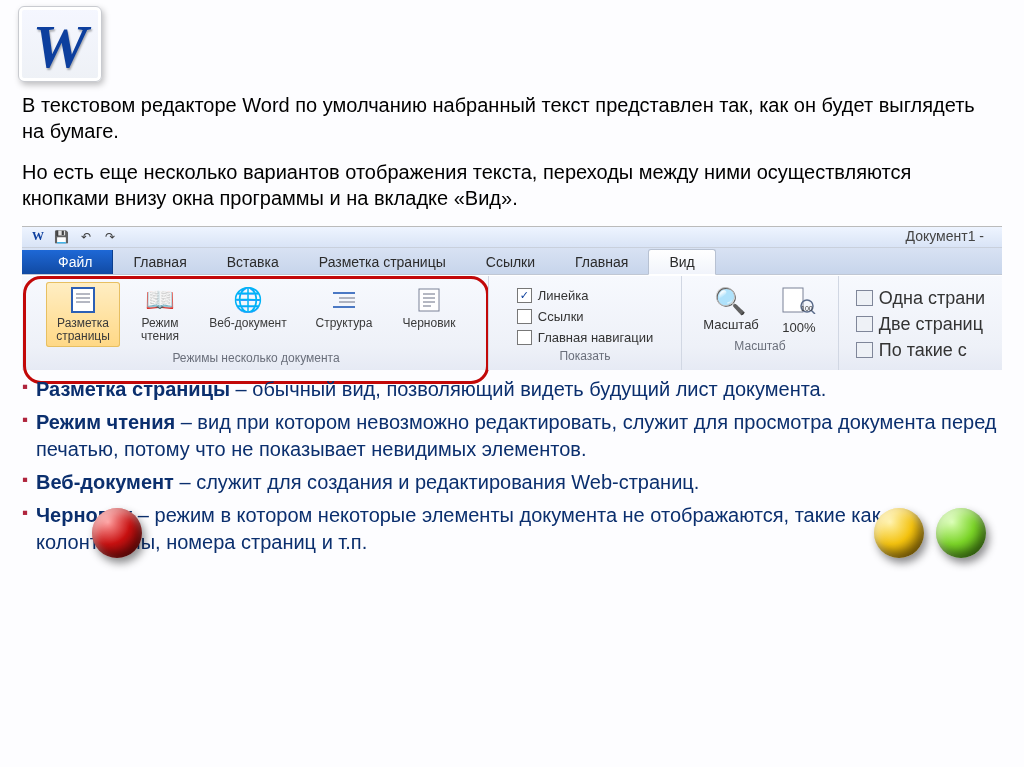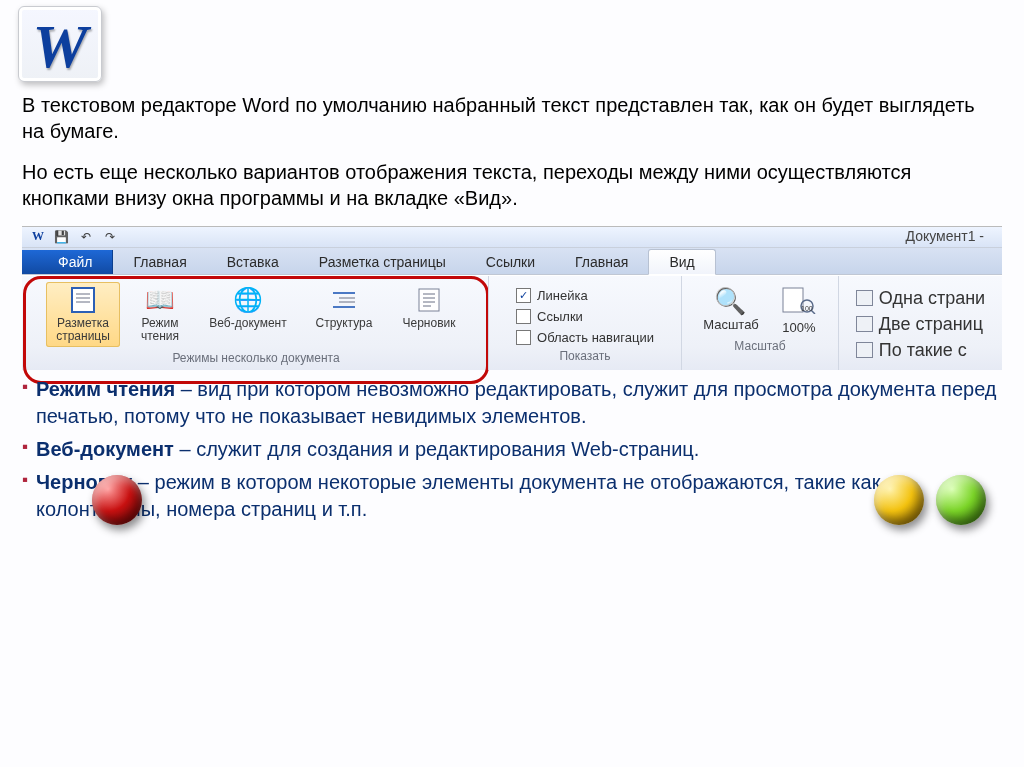--- a/index.html
+++ b/index.html
@@ -370,21 +370,21 @@
           <div class="chk-row">
             <span class="chk-box">✓</span>
             <span>Линейка</span>
           </div>
           <div class="chk-row">
             <span class="chk-box"></span>
             <span>Ссылки</span>
           </div>
           <div class="chk-row">
             <span class="chk-box"></span>
-            <span>Область навигации</span>
+            <span>Главная навигации</span>
           </div>
         </div>
         <div class="group-label">Показать</div>
       </div>
 
       <div class="group" style="width:140px;">
         <div class="group-inner">
           <div class="zoom-col">
             <span class="mag">🔍</span>
             <span>Масштаб</span>
@@ -420,20 +420,21 @@
           </div>
         </div>
         <div class="group-label" style="text-align:left;"> </div>
       </div>
 
     </div>
   </div>
 
 
   <ul class="bul">
+    <li><b>Разметка страницы</b><span> – обычный вид, позволяющий видеть будущий лист документа.</span></li>
     <li><b>Режим чтения</b><span> – вид при котором невозможно редактировать, служит для просмотра документа перед печатью, потому что не показывает невидимых элементов.</span></li>
     <li><b>Веб-документ</b><span> – служит для создания и редактирования Web-страниц.</span></li>
     <li><b>Черновик</b><span> – режим в котором некоторые элементы документа не отображаются, такие как колонтитулы, номера страниц и т.п.</span></li>
   </ul>
 
   <div class="ctrl-row">
     <div class="knob red"></div>
     <div class="knob amber"></div>
     <div class="knob green"></div>
   </div>

